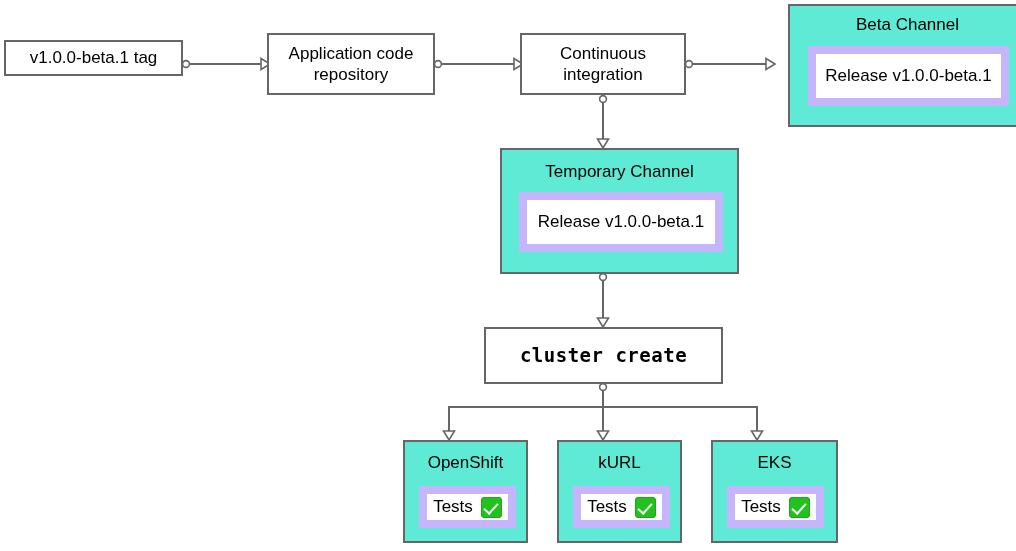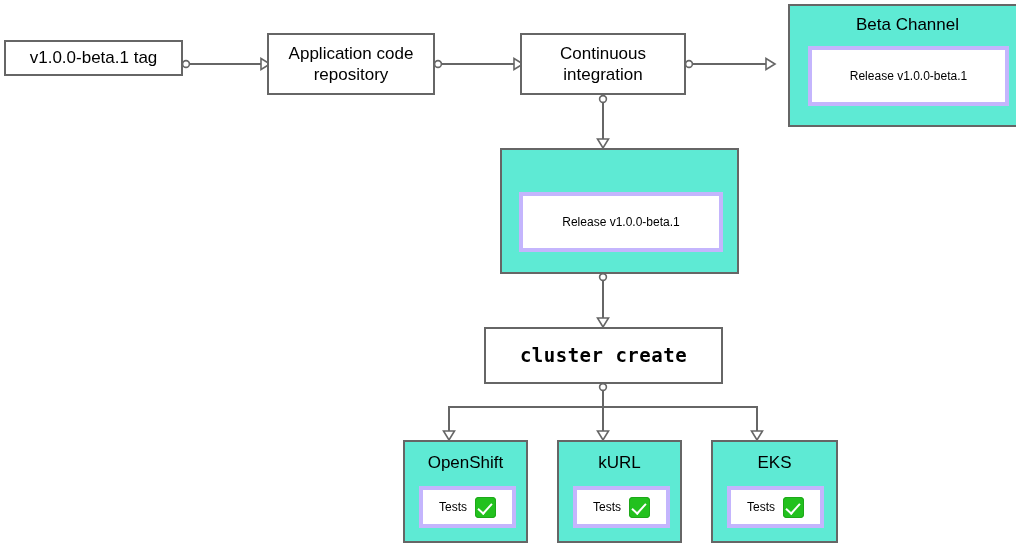--- a/index.html
+++ b/index.html
@@ -53,27 +53,27 @@
     position: absolute;
     left: 0;
     right: 0;
     text-align: center;
     color: #000000;
     font-size: 17px;
   }
   .inner-box {
     position: absolute;
     box-sizing: border-box;
-    border: 4px solid #c4b5fd;
+    border: 8px solid #c4b5fd;
     background: #ffffff;
     display: flex;
     align-items: center;
     justify-content: center;
     color: #000000;
-    font-size: 12px;
+    font-size: 17px;
     gap: 8px;
   }
   
   .check-icon {
     display: inline-block;
     width: 21px;
     height: 21px;
     border-radius: 4px;
     background: #22c11e;
     position: relative;
@@ -183,20 +183,21 @@
   </div>
 
   <div class="container-node" style="left:772px; top:4px; width:239px; height:123px;">
     <div class="container-title" style="top:9px;">Beta Channel</div>
     <div class="inner-box" style="left:18px; top:40px; width:201px; height:60px;">
       <span>Release v1.0.0-beta.1</span>
     </div>
   </div>
 
   <div class="container-node" style="left:484px; top:148px; width:239px; height:126px;">
+    <div class="container-title" style="top:12px;">Temporary Channel</div>
     <div class="inner-box" style="left:17px; top:42px; width:204px; height:60px;">
       <span>Release v1.0.0-beta.1</span>
     </div>
   </div>
 
   <div class="node mono" style="left:484px; top:327px; width:239px; height:57px;">
     <span>cluster create</span>
   </div>
 
   <div class="container-node" style="left:387px; top:440px; width:125px; height:103px;padding-left:10px;">

